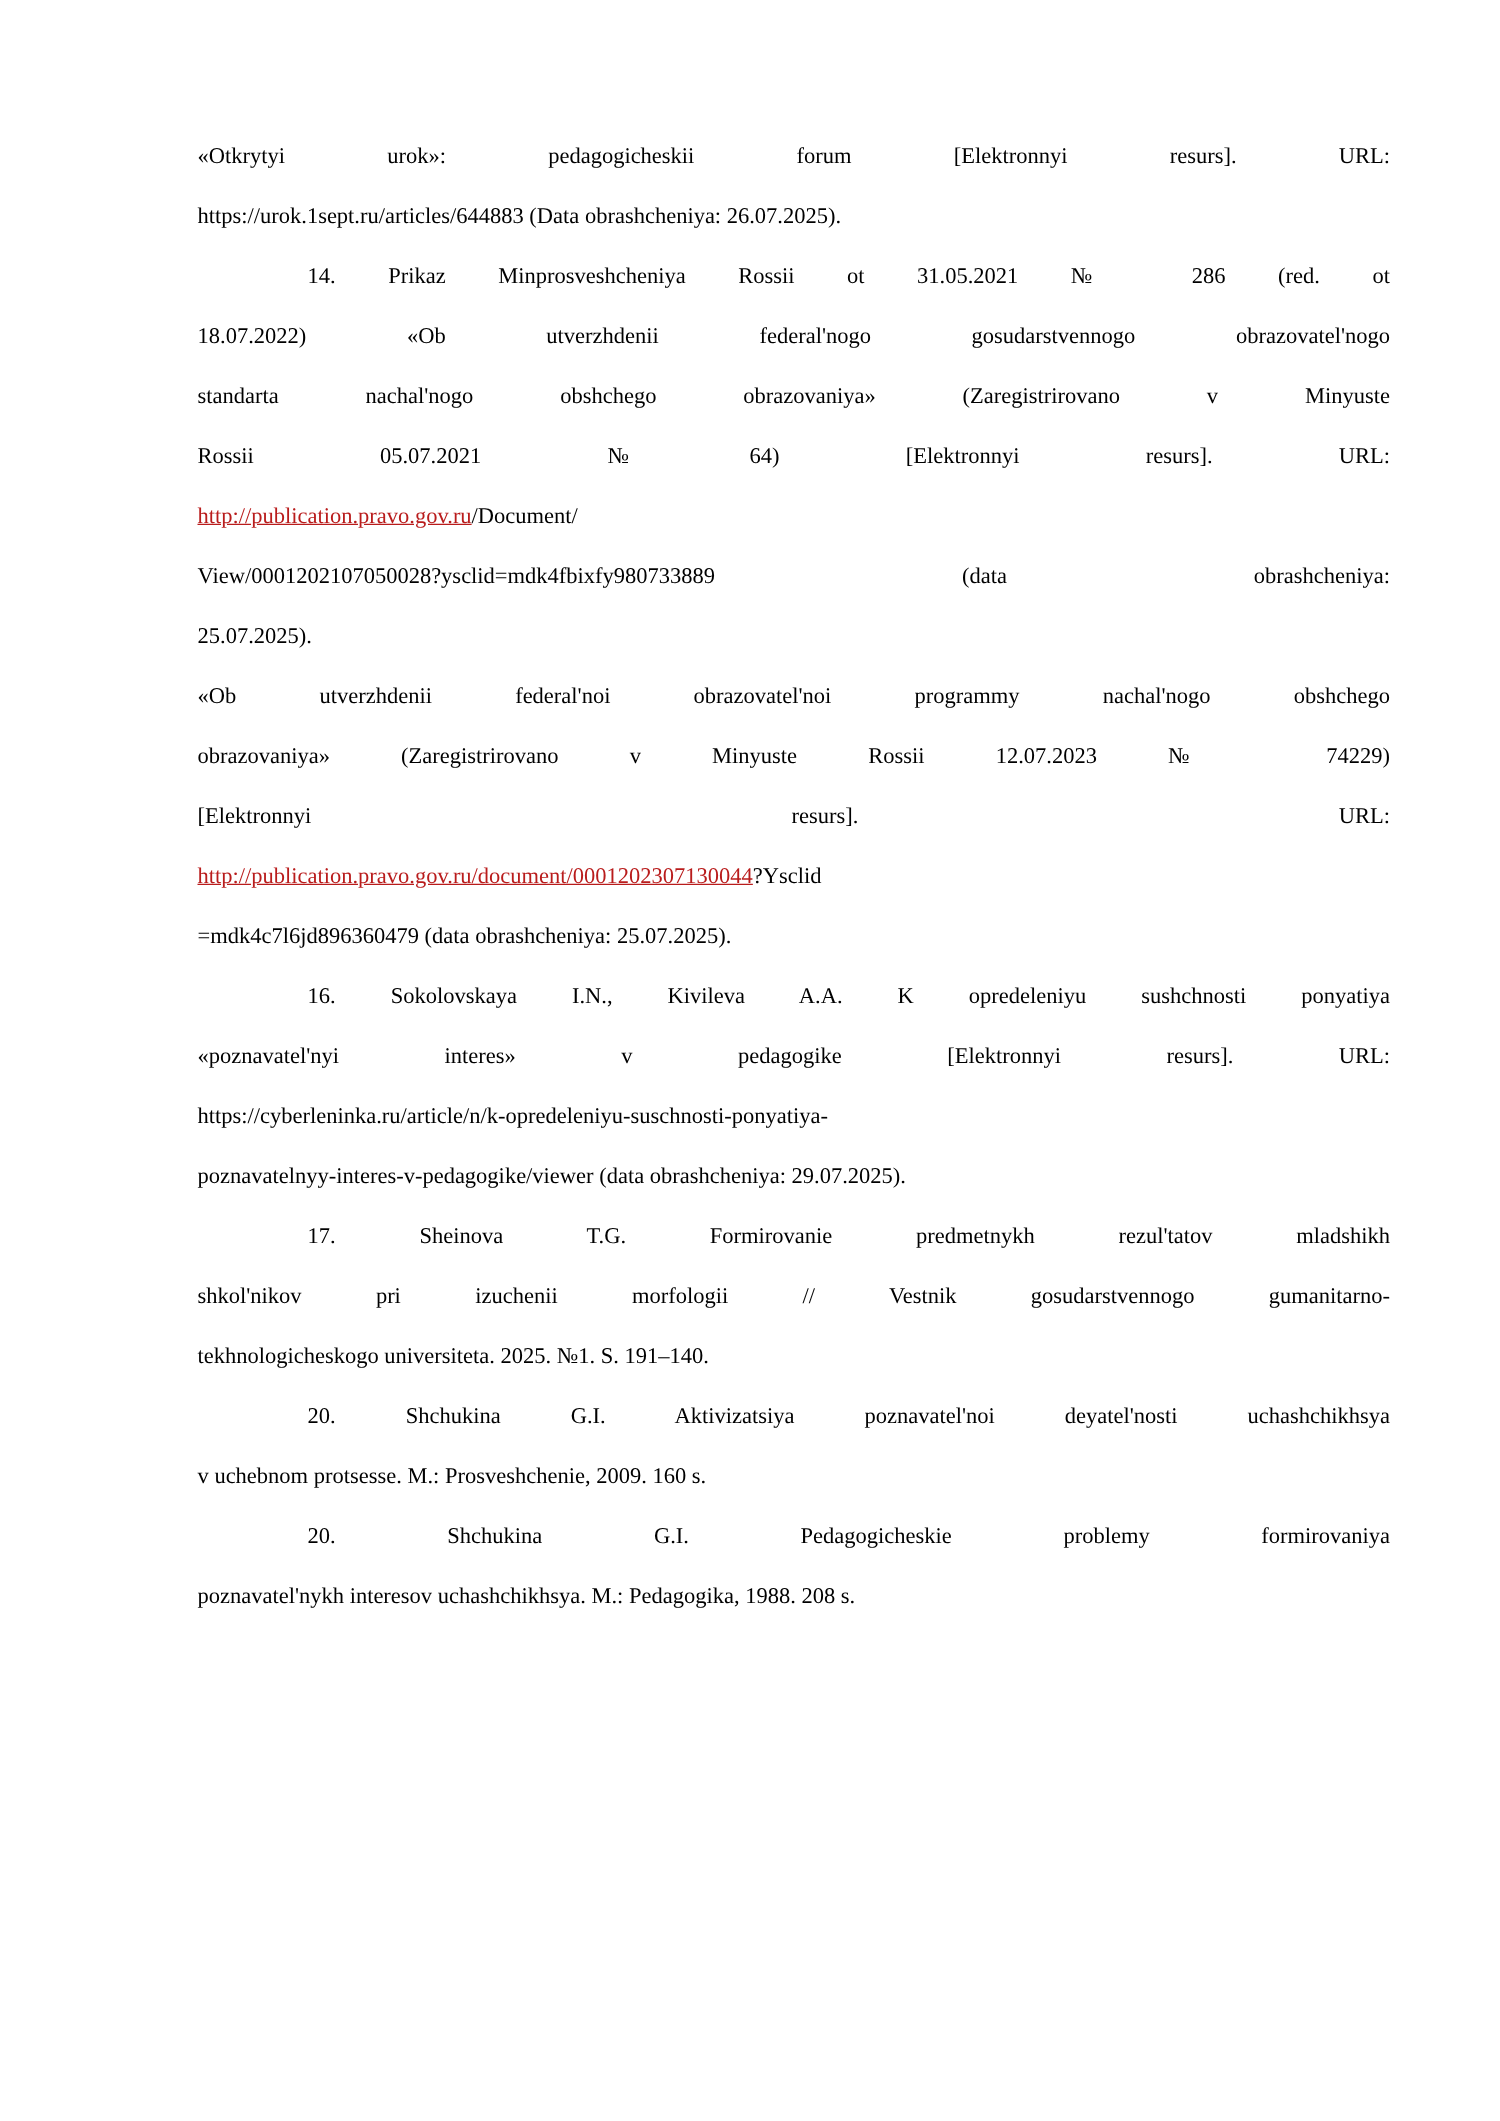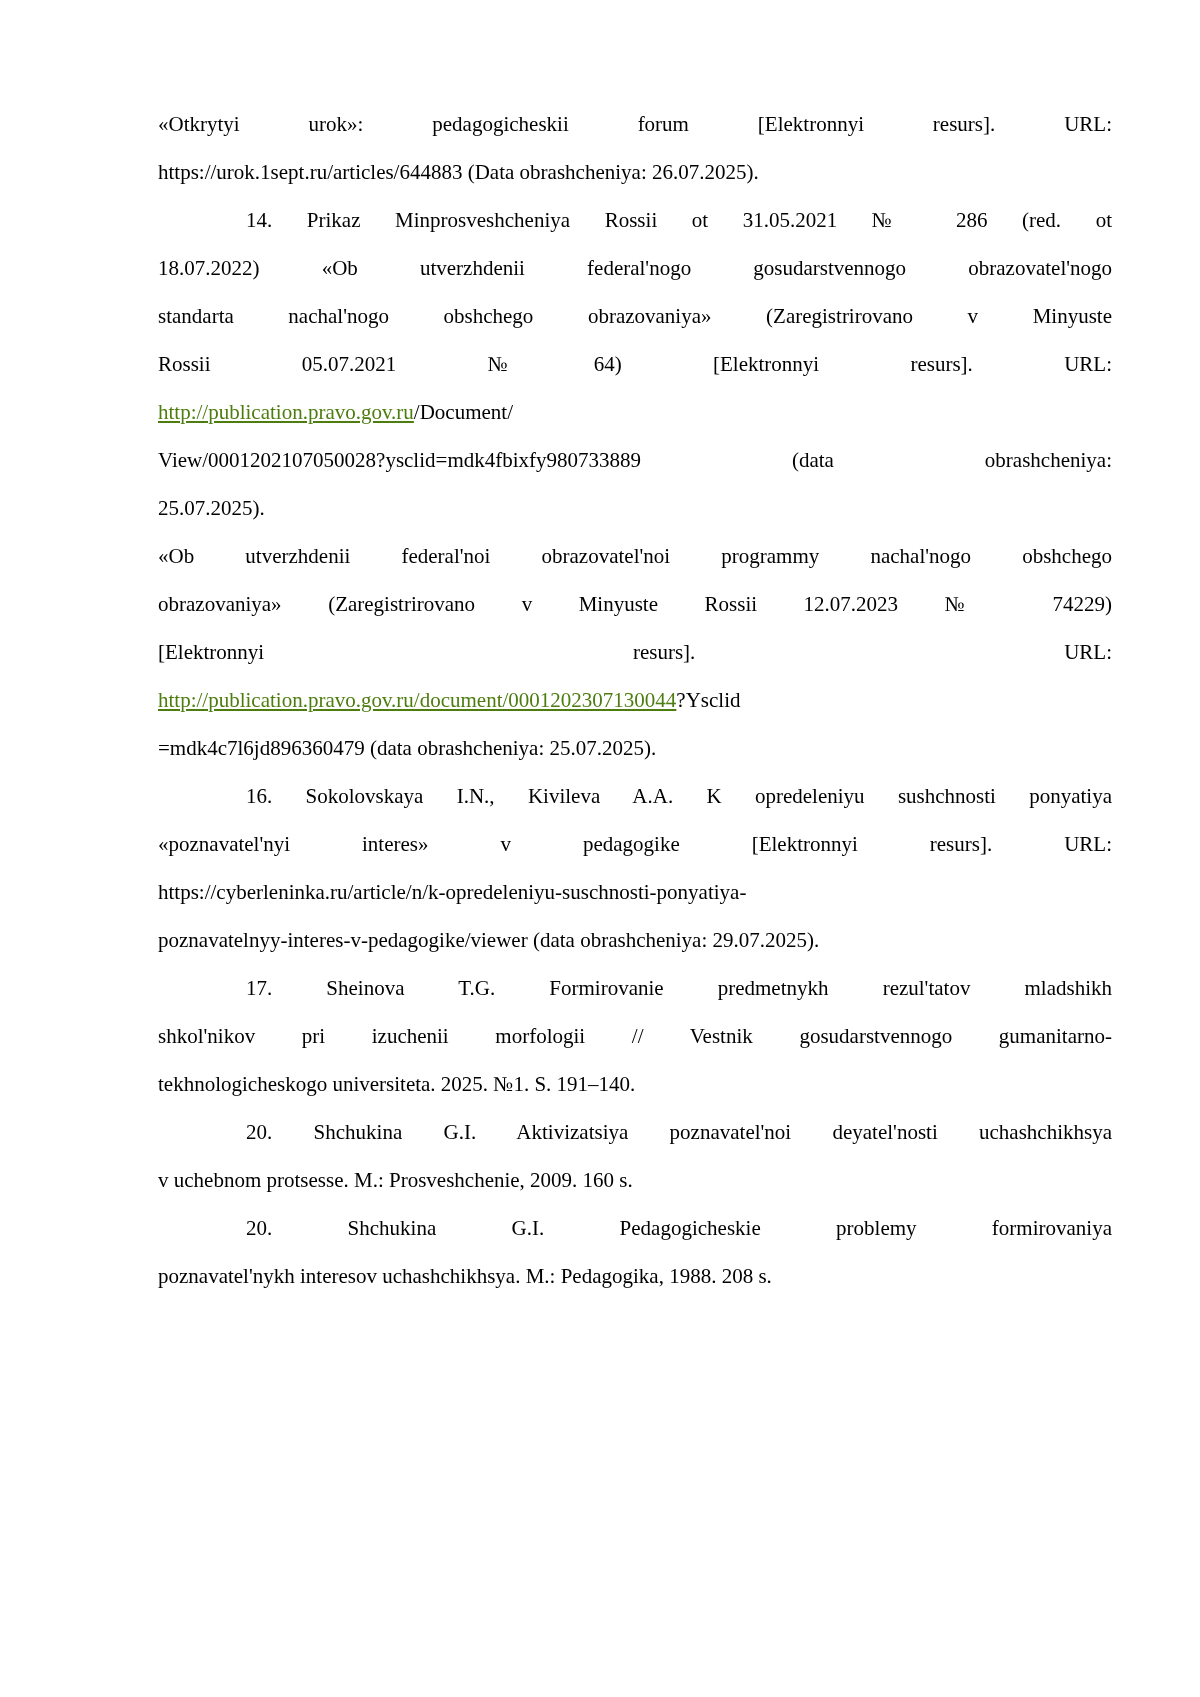--- a/index.html
+++ b/index.html
@@ -7,41 +7,41 @@
     padding: 0;
     background: #ffffff;
   }
   .page {
     position: relative;
     width: 1200px;
     height: 1295px;
     background: #ffffff;
     overflow: hidden;
     font-family: "Liberation Serif", "DejaVu Serif", serif;
-    font-size: 21px;
+    font-size: 18px;
     color: #000000;
   }
   .content {
     padding: 100px 88px 0 158px; 
   }
   .line {
     line-height: 48px;
     height: 48px;
     text-align: justify;
     text-align-last: justify;
     white-space: normal;
   }
   .line.para-end {
     text-align-last: left;
   }
   .line.indent {
     text-indent: 88px;
   }
   .link {
-    color: #4d7c0f;
+    color: #b91c1c;
     text-decoration: underline;
     cursor: pointer;
   }
   .heading {
     margin-top: 80px;
     line-height: 48px;
     font-weight: bold;
     text-align: center;
     text-align-last: center;
   }

